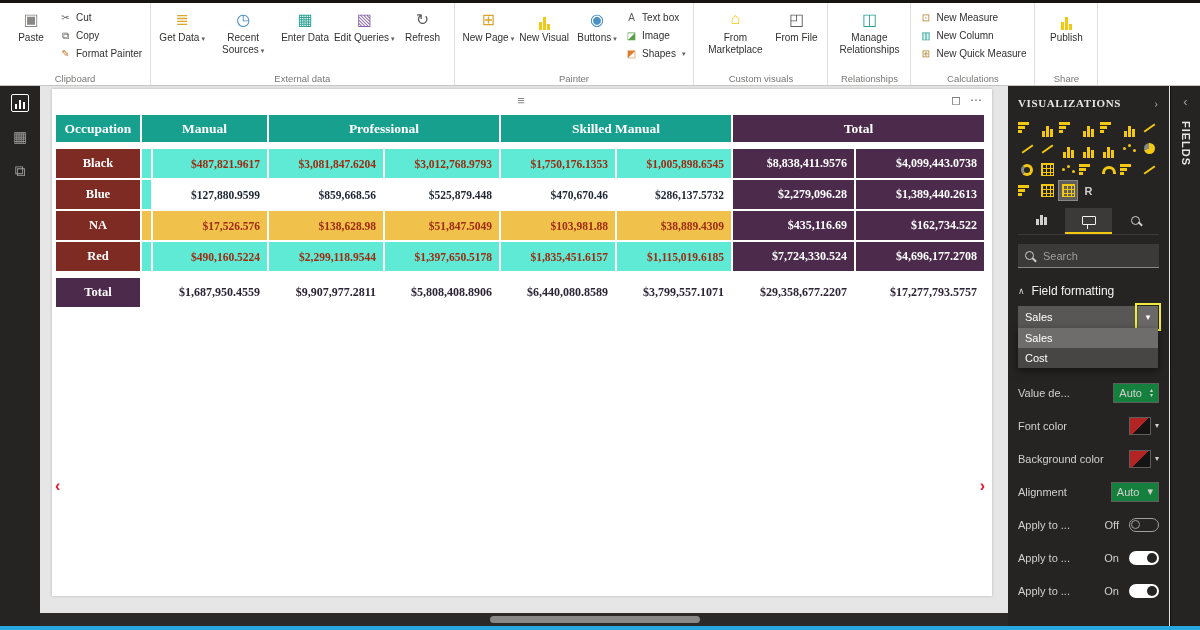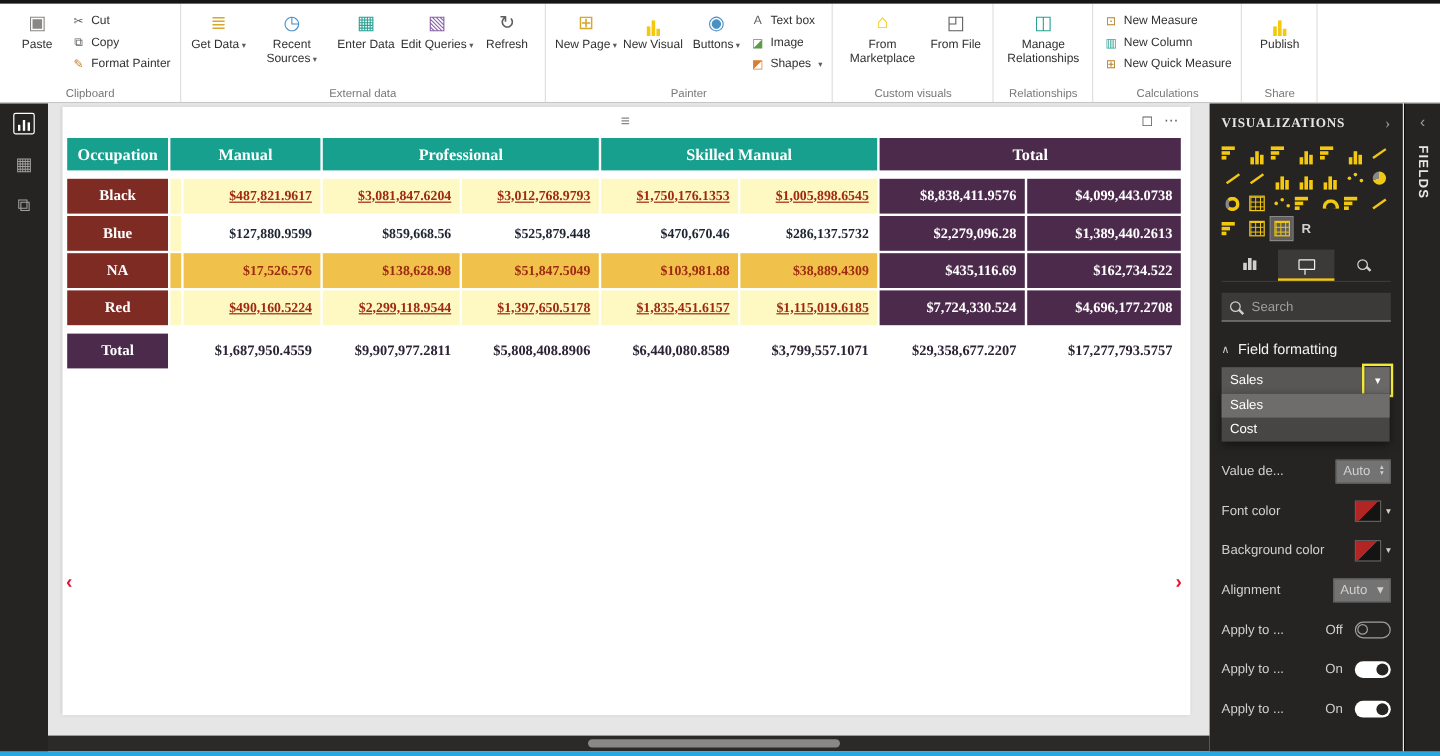--- a/index.html
+++ b/index.html
@@ -46,21 +46,21 @@
   col.c0{width:84px;}col.c1{width:9px;}col.c2,col.c3,col.c4,col.c5,col.c6{width:114px;}col.c7{width:121px;}col.c8{width:128px;}
   th,td{padding:0;font-weight:700;overflow:hidden;white-space:nowrap;}
   .h-teal{background:#18a08f;color:#fff;}
   .h-purple{background:#4b2a4b;color:#fff;}
   thead tr.gr th{height:27px;font-size:13.5px;}
   thead tr.sh th{height:33px;font-size:12.5px;}
   .rowlab{background:#7d2b23;color:#fff;height:29px;font-size:12.5px;text-align:center;}
   .gtot-lab{background:#4b2a4b;}
   .val{font-size:11.5px;text-align:right;padding-right:7px;height:29px;}
   .sliver{padding:0;}
-  .t-salmon{background:#fef9c3;color:#9e2a10;text-decoration:underline;}
+  .t-salmon{background:#5eead4;color:#9e2a10;}
   .t-yellow{background:#f0c24c;color:#9e2a10;}
   .t-white{background:#fff;color:#1f2633;}
   .tot{background:#4b2a4b;color:#fff;font-size:12px;}
   .gtot{background:#fff;color:#2c2335;font-size:12px;}
   tr.spacer td{height:3px;background:#fff;padding:0;}
 
   
   .hscroll{position:absolute;left:40px;bottom:4px;width:968px;height:13px;background:#2b2a29;z-index:4;}
   .hthumb{position:absolute;left:450px;top:3px;width:210px;height:7px;border-radius:4px;background:#8a8886;}
   .blue-edge{position:absolute;left:0;bottom:0;width:100%;height:4px;background:#28a8e0;z-index:7;}
@@ -111,21 +111,21 @@
   .ddbtn{width:20px;height:22px;background:#6b6967;display:flex;align-items:center;justify-content:center;color:#fff;font-size:9px;position:relative;}
   .hlbox{position:absolute;left:-3px;top:-3px;right:-3px;bottom:-3px;border:2.5px solid #f2ea3a;pointer-events:none;}
   .ddlist{width:140px;background:#484644;box-shadow:0 3px 8px rgba(0,0,0,.5);position:relative;z-index:2;}
   .dditem{height:20px;display:flex;align-items:center;padding-left:7px;font-size:11px;color:#fff;}
   .dditem.selected{background:#6f6d6b;}
 
   #fmt-rows{margin-top:8px;}
   .fmt-row{display:flex;align-items:center;justify-content:space-between;height:33px;}
   .fmt-lab{font-size:11px;color:#d2d0ce;}
   .fmt-ctl{display:flex;align-items:center;gap:4px;}
-  .ctl-box{display:flex;align-items:center;background:#737373;border:1px solid #605e5c;height:20px;padding:0 5px;gap:8px;font-size:11px;color:#d2d0ce;box-sizing:border-box;}
+  .ctl-box{display:flex;align-items:center;background:#15803d;border:1px solid #605e5c;height:20px;padding:0 5px;gap:8px;font-size:11px;color:#d2d0ce;box-sizing:border-box;}
   .spin{display:flex;flex-direction:column;line-height:5px;font-size:6px;color:#d2d0ce;}
   .swatch{width:20px;height:16px;border:1px solid #605e5c;background:linear-gradient(135deg,#b32424 50%,#141414 50%);display:inline-block;}
   .sw-caret{font-size:8px;color:#d2d0ce;}
   .tglval{font-size:11px;color:#d2d0ce;margin-right:6px;}
   .tgl{width:30px;height:14px;border-radius:8px;position:relative;display:inline-block;box-sizing:border-box;}
   .tgl.off{border:1px solid #a19f9d;}
   .tgl.off i{position:absolute;left:1px;top:1px;width:9px;height:9px;border:1px solid #a19f9d;border-radius:50%;display:block;box-sizing:border-box;}
   .tgl.on{background:#fff;}
   .tgl.on i{position:absolute;right:2px;top:2px;width:10px;height:10px;background:#252423;border-radius:50%;display:block;}
 

